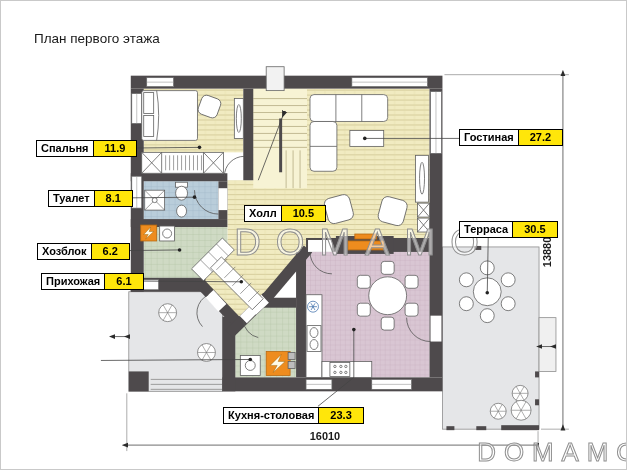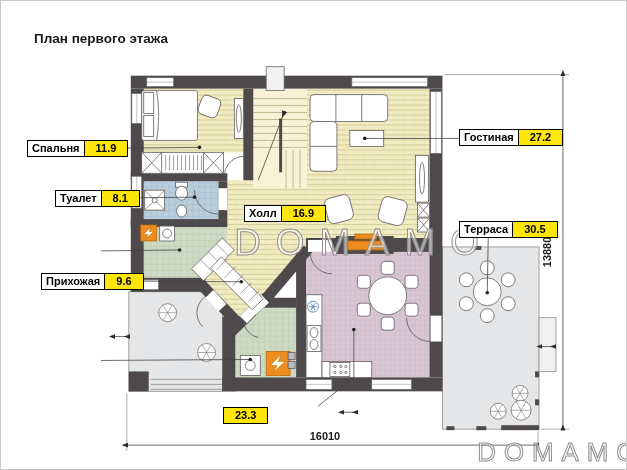--- a/index.html
+++ b/index.html
@@ -4,21 +4,21 @@
 <style>
   html,body{margin:0;padding:0;background:#ffffff;}
   #stage{
     position:relative;width:625px;height:468px;background:#ffffff;
     border:1px solid #c9c9c9;overflow:hidden;
     font-family:"Liberation Sans","DejaVu Sans",sans-serif;
   }
   #plan-svg{position:absolute;left:0;top:0;}
   #plan-svg text{font-family:"Liberation Sans","DejaVu Sans",sans-serif;}
   .page-title{
-    position:absolute;left:33px;top:30px;font-size:13.5px;font-weight:bold;color:#1a1a1a;
+    position:absolute;left:33px;top:30px;font-size:13.5px;font-weight:normal;color:#1a1a1a;
     white-space:nowrap;
   }
   .room-label{
     position:absolute;display:flex;align-items:stretch;background:#701a75;
     border:1px solid #000;font-size:11px;font-weight:bold;line-height:1;color:#000;
     white-space:nowrap;z-index:5;
   }
   .rl-name{padding:2px 4px;border-right:1px solid #000;background:#fff;}
   .rl-area{padding:2px 11px;background:#ffe60a;}
   .dim-text{font-size:11px;font-weight:bold;fill:#1a1a1a;}
@@ -312,41 +312,46 @@
       <line x1="343" y1="413" x2="357" y2="413" stroke="#2c2c2c" marker-start="url(#arr)" marker-end="url(#arr)"></line>
       <line x1="542" y1="347" x2="556" y2="347" stroke="#2c2c2c" marker-start="url(#arr)" marker-end="url(#arr)"></line>
     </g>
     <text class="dim-text" x="325" y="441" text-anchor="middle">16010</text>
     <text class="dim-text" x="552" y="252" text-anchor="middle" transform="rotate(-90 552 252)">13880</text>
 
     <text class="watermark" x="234" y="255" font-size="37" letter-spacing="15">DOMAMO</text>
     <text class="watermark" x="478" y="462" font-size="26" letter-spacing="8">DOMAMO</text>
   </svg>
 
-  <div class="room-label" style="left:26px;top:139px">
+  <div class="room-label" style="left:35px;top:139px">
     <span class="rl-name">Спальня</span>
       <span class="rl-area">11.9</span>
   </div>
-  <div class="room-label" style="left:54px;top:189px">
+  <div class="room-label" style="left:47px;top:189px">
     <span class="rl-name">Туалет</span>
       <span class="rl-area">8.1</span>
   </div>
+  <div class="room-label" style="left:36px;top:242px">
+    <span class="rl-name">Хозблок</span>
+      <span class="rl-area">6.2</span>
+  </div>
   <div class="room-label" style="left:40px;top:272px">
     <span class="rl-name">Прихожая</span>
-      <span class="rl-area">9.6</span>
+      <span class="rl-area">6.1</span>
   </div>
   <div class="room-label" style="left:243px;top:204px">
     <span class="rl-name">Холл</span>
-      <span class="rl-area">16.9</span>
+      <span class="rl-area">10.5</span>
   </div>
   <div class="room-label" style="left:458px;top:128px">
     <span class="rl-name">Гостиная</span>
       <span class="rl-area">27.2</span>
   </div>
   <div class="room-label" style="left:458px;top:220px">
     <span class="rl-name">Терраса</span>
       <span class="rl-area">30.5</span>
   </div>
   <div class="room-label" style="left:222px;top:406px">
+    <span class="rl-name">Кухня-столовая</span>
       <span class="rl-area">23.3</span>
   </div>
 
 </div>
 
 </body></html>

